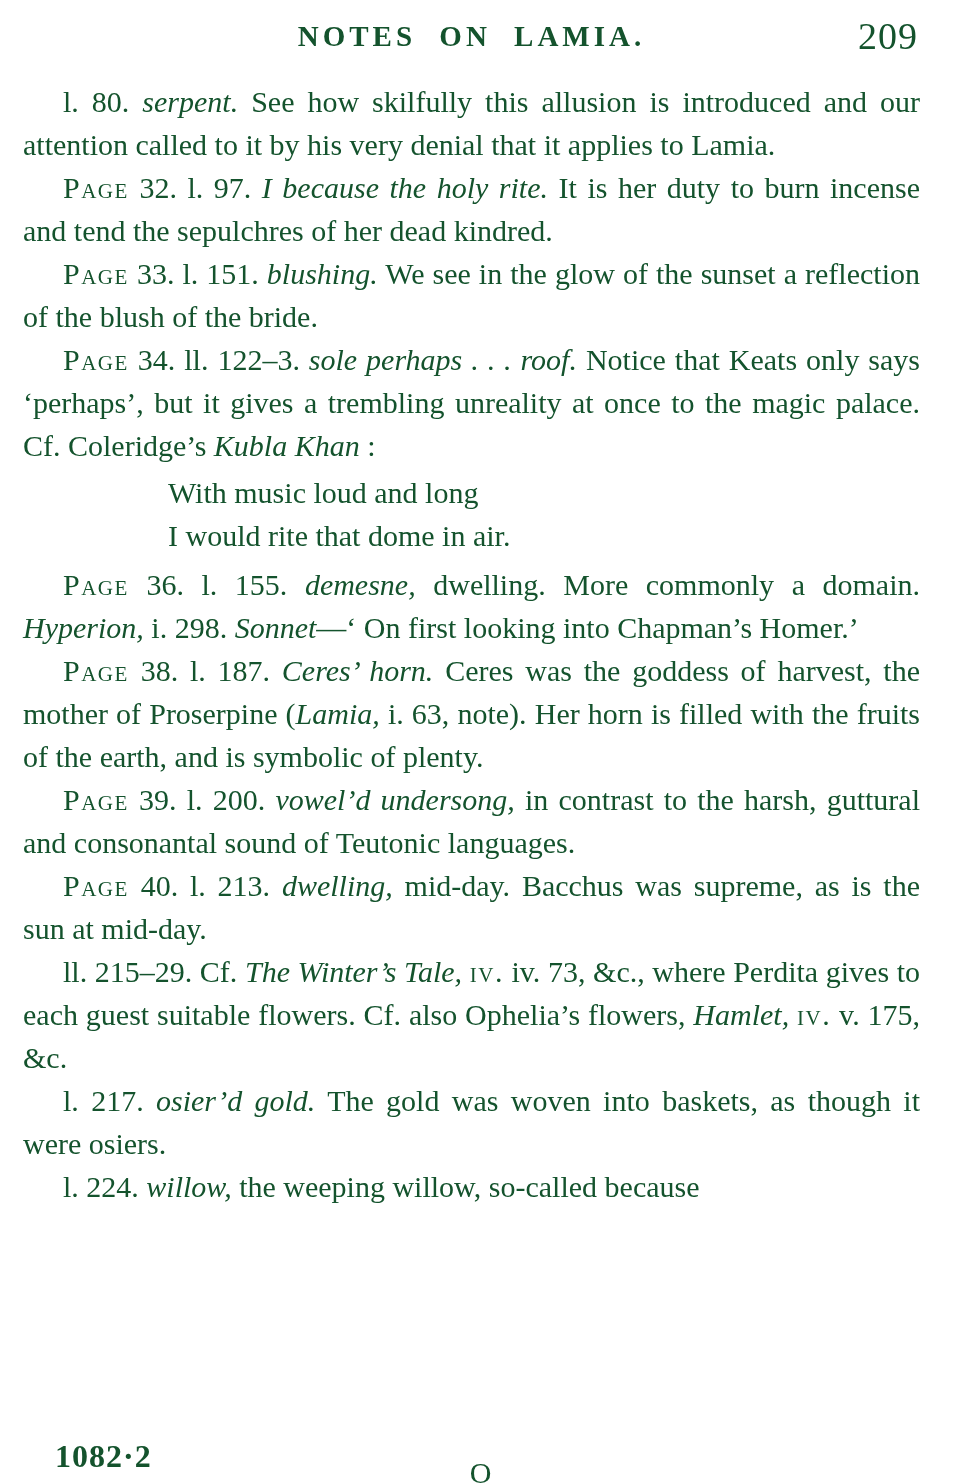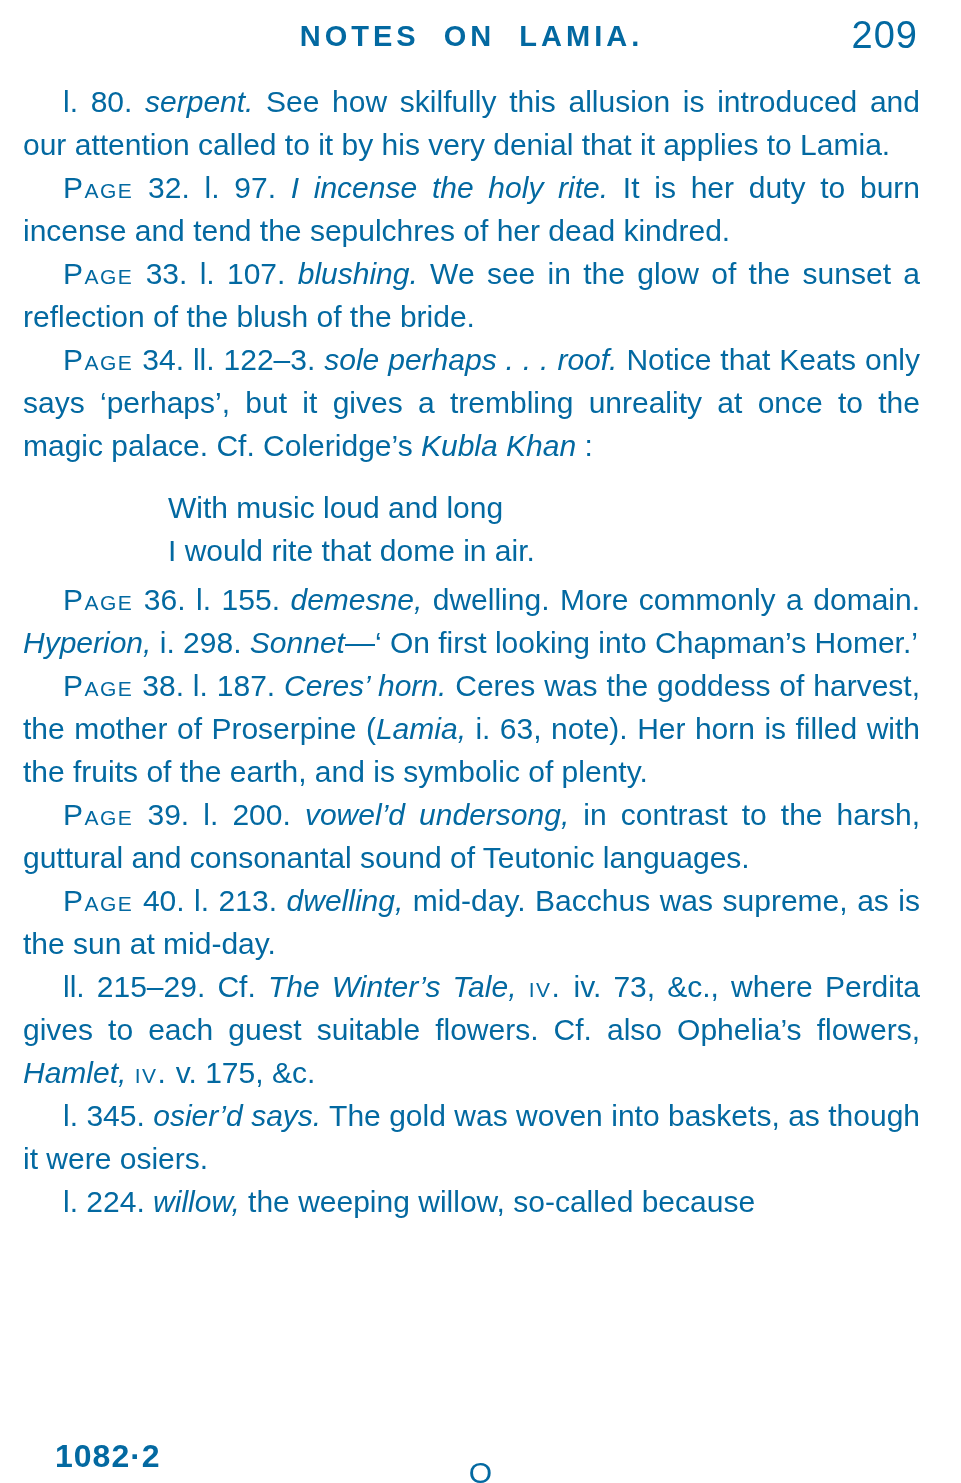--- a/index.html
+++ b/index.html
@@ -5,22 +5,22 @@
   html, body {
     margin: 0;
     padding: 0;
     background: #ffffff;
   }
   .book-page {
     position: relative;
     width: 961px;
     height: 1483px;
     background: #ffffff;
-    color: #0369a1;
-    font-family: Liberation Sans, sans-serif;
+    color: #14532d;
+    font-family: Liberation Serif, serif;
     overflow: hidden;
   }
   .page-header {
     position: absolute;
     top: 20px;
     left: 23px;
     width: 897px;
     height: 44px;
   }
   .running-title {
@@ -53,21 +53,21 @@
   .page-body p { margin: 0; }
   .paragraph {
     text-indent: 40px;
     text-align: justify;
   }
   .verse-line {
     padding-left: 145px;
     text-align: left;
     text-indent: 0;
   }
-  .paragraph + .verse-line { margin-top: 19px; }
+  .paragraph + .verse-line { margin-top: 4px; }
   .verse-line + .paragraph { margin-top: 6px; }
   .italic { font-style: italic; margin-top: 11px; }
   .smallcaps {
     font-variant: small-caps;
     letter-spacing: 1.5px;
   }
   .page-footer-mark {
     position: absolute;
     left: 55px;
     top: 1438px;
@@ -89,31 +89,31 @@
 
 <div class="book-page">
 
   <div class="page-header">
     <div class="running-title">NOTES ON LAMIA.</div>
     <div class="page-number">209</div>
   </div>
 
   <div class="page-body">
       <p class="paragraph"><span>l. 80. </span><span class="italic">serpent.</span><span> See how skilfully this allusion is introduced and our attention called to it by his very denial that it applies to Lamia.</span></p>
-      <p class="paragraph"><span class="smallcaps">Page</span><span> 32. l. 97. </span><span class="italic">I incense the holy rite.</span><span> It is her duty to burn incense and tend the sepulchres of her dead kindred.</span></p>
-      <p class="paragraph"><span class="smallcaps">Page</span><span> 33. l. 107. </span><span class="italic">blushing.</span><span> We see in the glow of the sunset a reflection of the blush of the bride.</span></p>
+      <p class="paragraph"><span class="smallcaps">Page</span><span> 32. l. 97. </span><span class="italic">I because the holy rite.</span><span> It is her duty to burn incense and tend the sepulchres of her dead kindred.</span></p>
+      <p class="paragraph"><span class="smallcaps">Page</span><span> 33. l. 151. </span><span class="italic">blushing.</span><span> We see in the glow of the sunset a reflection of the blush of the bride.</span></p>
       <p class="paragraph"><span class="smallcaps">Page</span><span> 34. ll. 122–3. </span><span class="italic">sole perhaps . . . roof.</span><span> Notice that Keats only says ‘perhaps’, but it gives a trembling unreality at once to the magic palace. Cf. Coleridge’s </span><span class="italic">Kubla Khan</span><span> :</span></p>
       <p class="verse-line"><span>With music loud and long</span></p>
       <p class="verse-line"><span>I would rite that dome in air.</span></p>
       <p class="paragraph"><span class="smallcaps">Page</span><span> 36. l. 155. </span><span class="italic">demesne,</span><span> dwelling. More commonly a domain. </span><span class="italic">Hyperion,</span><span> i. 298. </span><span class="italic">Sonnet</span><span>—‘ On first looking into Chapman’s Homer.’</span></p>
       <p class="paragraph"><span class="smallcaps">Page</span><span> 38. l. 187. </span><span class="italic">Ceres’ horn.</span><span> Ceres was the goddess of harvest, the mother of Proserpine (</span><span class="italic">Lamia,</span><span> i. 63, note). Her horn is filled with the fruits of the earth, and is symbolic of plenty.</span></p>
       <p class="paragraph"><span class="smallcaps">Page</span><span> 39. l. 200. </span><span class="italic">vowel’d undersong,</span><span> in contrast to the harsh, guttural and consonantal sound of Teutonic languages.</span></p>
       <p class="paragraph"><span class="smallcaps">Page</span><span> 40. l. 213. </span><span class="italic">dwelling,</span><span> mid-day. Bacchus was supreme, as is the sun at mid-day.</span></p>
       <p class="paragraph"><span>ll. 215–29. Cf. </span><span class="italic">The Winter’s Tale,</span><span> </span><span class="smallcaps">iv.</span><span> iv. 73, &amp;c., where Perdita gives to each guest suitable flowers. Cf. also Ophelia’s flowers, </span><span class="italic">Hamlet,</span><span> </span><span class="smallcaps">iv.</span><span> v. 175, &amp;c.</span></p>
-      <p class="paragraph"><span>l. 345. </span><span class="italic">osier’d says.</span><span> The gold was woven into baskets, as though it were osiers.</span></p>
+      <p class="paragraph"><span>l. 217. </span><span class="italic">osier’d gold.</span><span> The gold was woven into baskets, as though it were osiers.</span></p>
       <p class="paragraph"><span>l. 224. </span><span class="italic">willow,</span><span> the weeping willow, so-called because</span></p>
     </div>
 
   <div class="page-footer-mark">1082·2</div>
 
   <div class="catchword">O</div>
 
 </div>
 
 </body></html>

